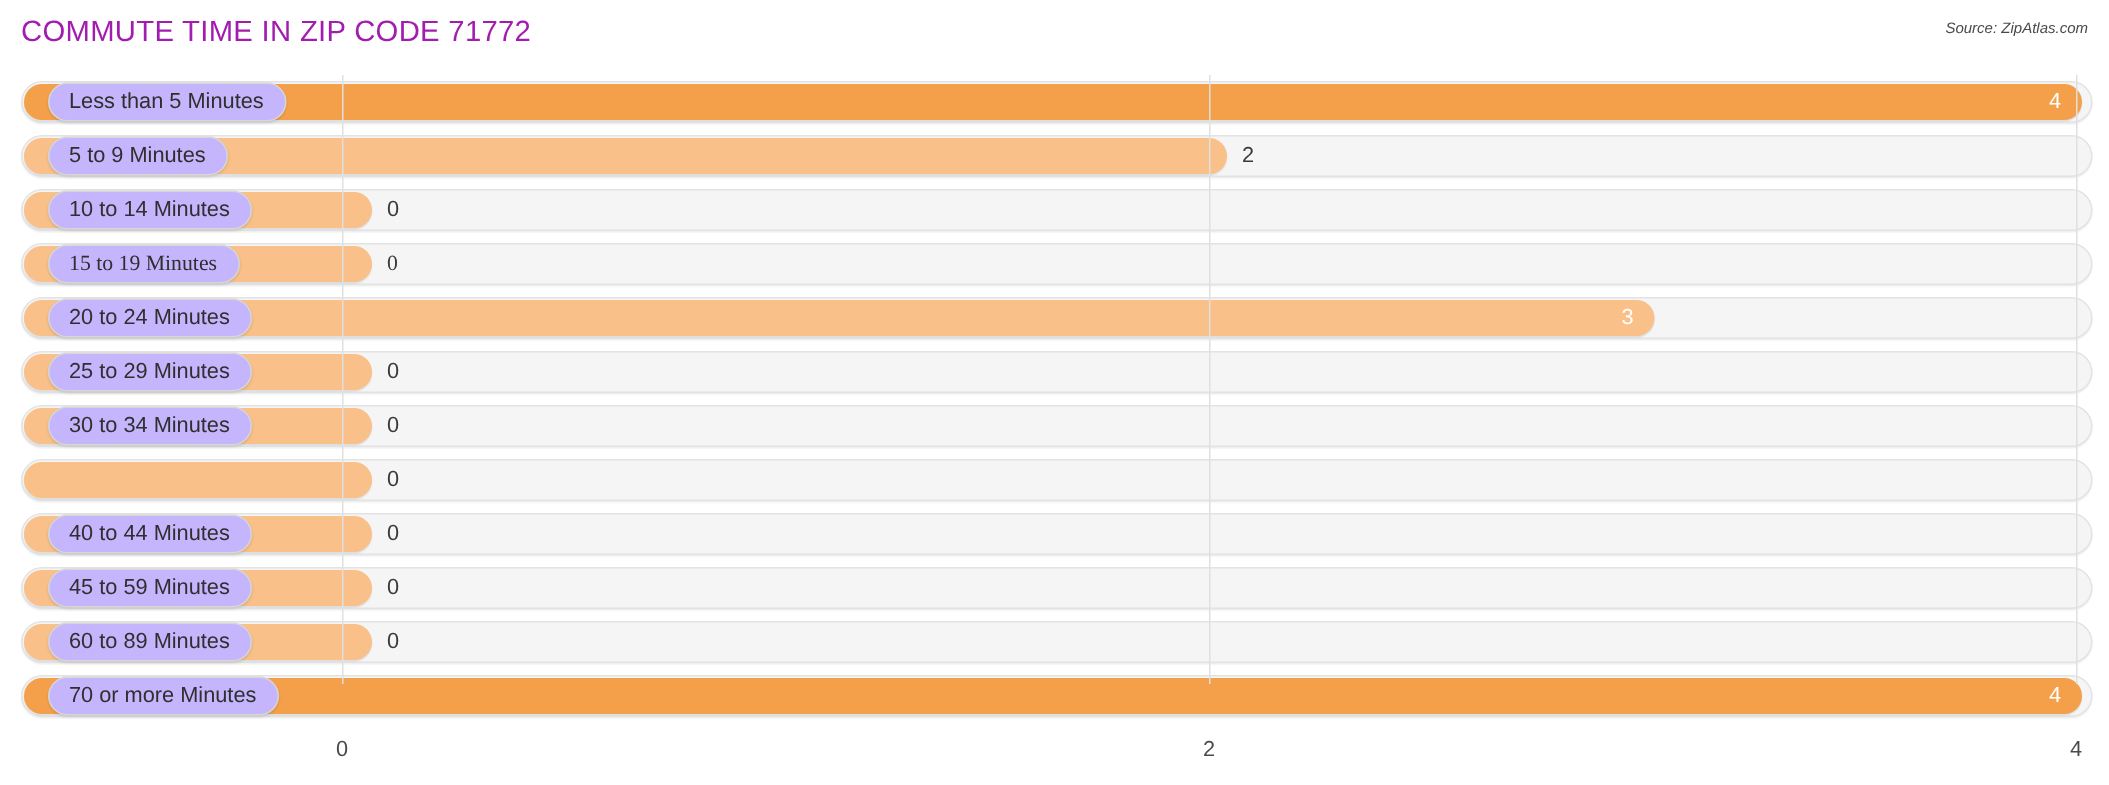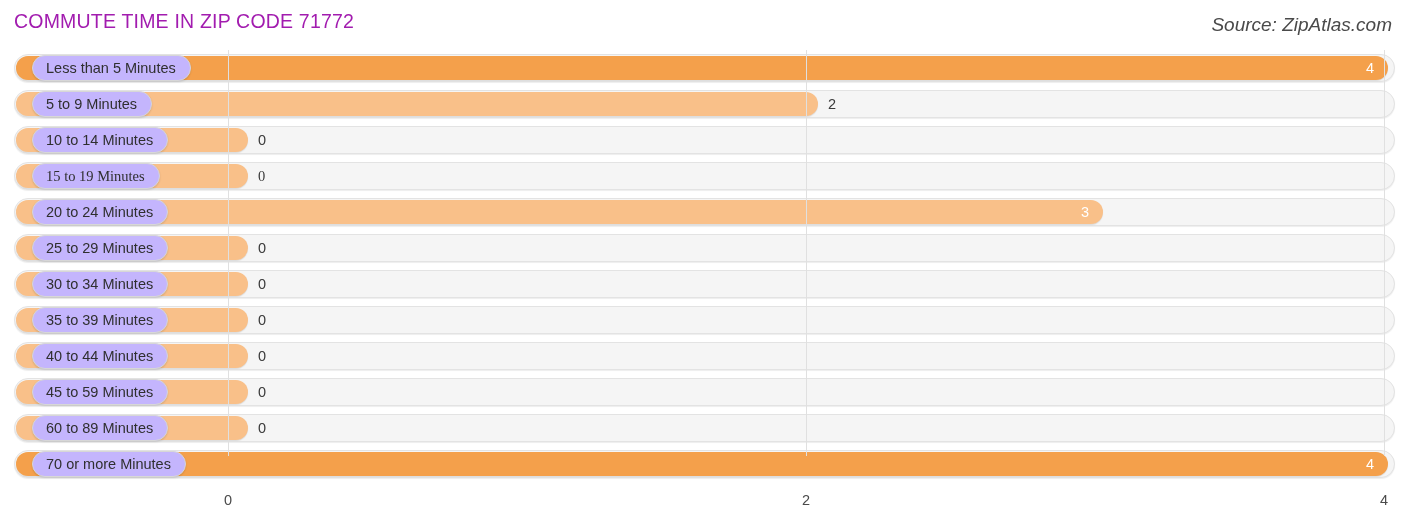--- a/index.html
+++ b/index.html
@@ -10,21 +10,21 @@
     overflow:hidden;
     position:relative;
   }
   #title{
     position:absolute; left:14px; top:10px;
     font-size:19.5px; color:#a21caf; letter-spacing:.2px;
     white-space:nowrap;
   }
   #source{
     position:absolute; right:14px; top:14px;
-    font-size:19px; font-style:italic; color:#4a4a4a;
+    font-size:10px; font-style:italic; color:#4a4a4a;
     white-space:nowrap;
   }
 
   
   #plot{
     position:absolute; left:0; top:50px;
     width:1406px; height:437px;
   }
   .gridline{
     position:absolute; top:0; bottom:31px;
@@ -143,23 +143,20 @@
         <div class="track"></div>
         <div class="bar" style="width: 232px; background: rgb(249, 192, 137);"></div>
         <div class="pill">
           <span>30 to 34 Minutes</span>
         </div>
         <div class="vlabel outside" style="left: 244px;">0</div>
       </div>
       <div class="row" style="top: 256px;">
         <div class="track"></div>
         <div class="bar" style="width: 232px; background: rgb(249, 192, 137);"></div>
-        <div class="pill">
-          <span>35 to 39 Minutes</span>
-        </div>
         <div class="vlabel outside" style="left: 244px;">0</div>
       </div>
       <div class="row" style="top: 292px;">
         <div class="track"></div>
         <div class="bar" style="width: 232px; background: rgb(249, 192, 137);"></div>
         <div class="pill">
           <span>40 to 44 Minutes</span>
         </div>
         <div class="vlabel outside" style="left: 244px;">0</div>
       </div>

